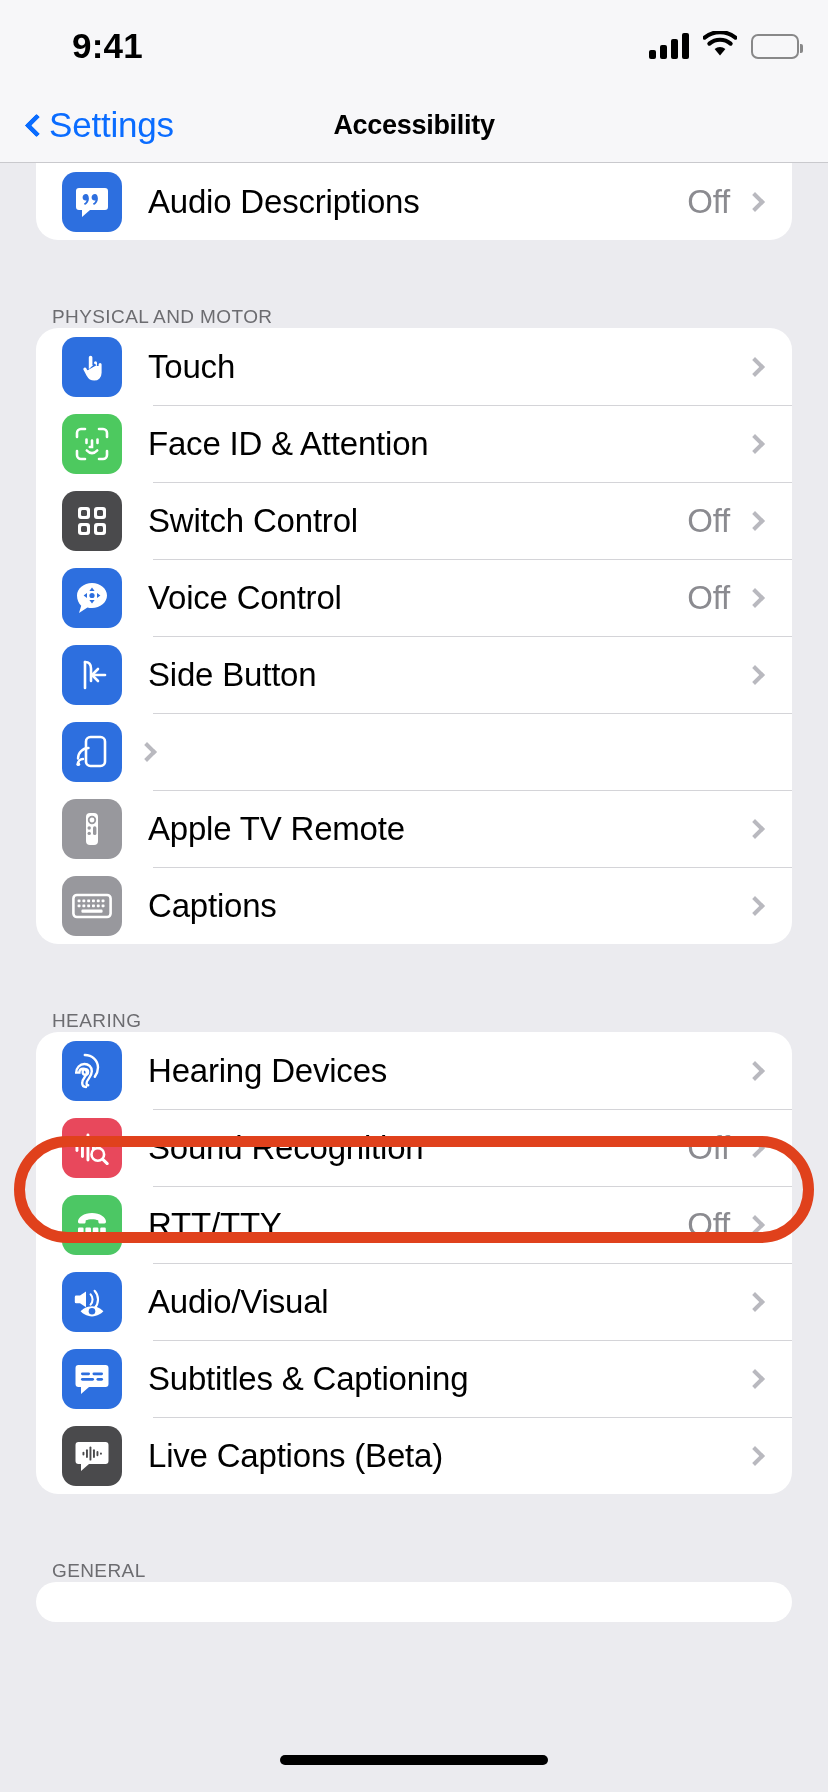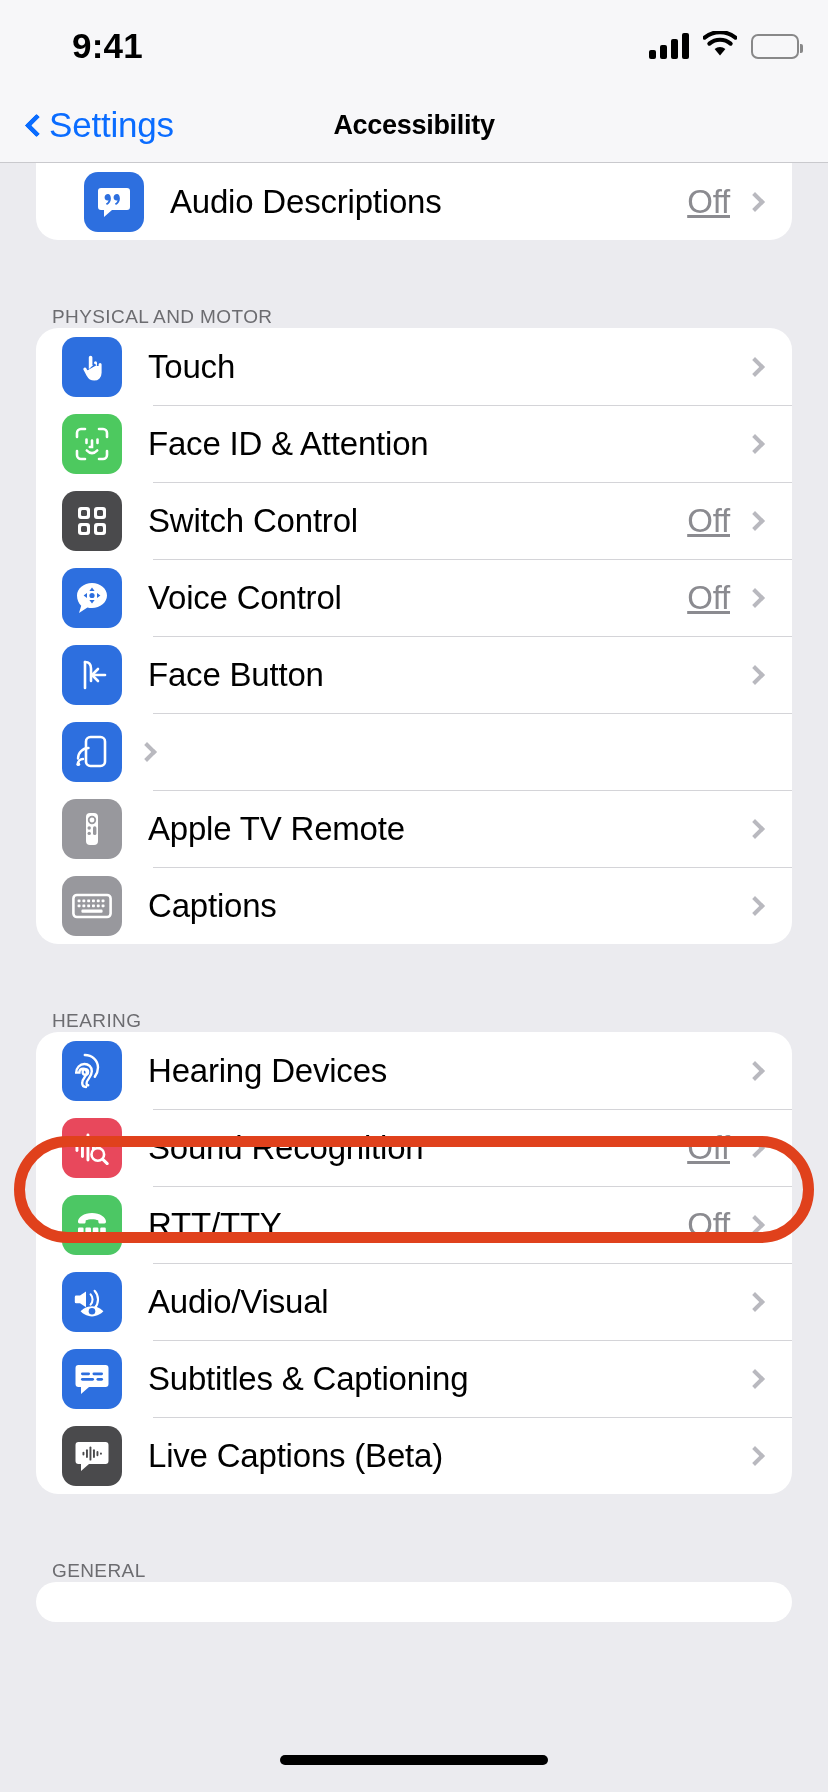--- a/index.html
+++ b/index.html
@@ -92,21 +92,21 @@
     background:#ebebef;
     overflow:hidden;
   }
 
   .group {
     background:#ffffff;
     border-radius:22px;
     margin:0 36px;
     overflow:hidden;
   }
-  .group.topcut { border-radius:0 0 22px 22px; margin-top:0;padding-left:22px; }
+  .group.topcut { border-radius:0 0 22px 22px; margin-top:0; }
 
   .sec-header {
     font-size:19px;
     color:#6c6c70;
     letter-spacing:0.4px;
     padding:0 0 0 52px;
   }
   .sec-spacer-lg { height:66px; }
 
   .row {
@@ -125,21 +125,20 @@
     font-size:33px;
     color:#000;
     letter-spacing:-0.2px;
     margin-left:26px;
   }
   .row-value {
     font-size:33px;
     color:#8b8b90;
     margin-right:18px;
     letter-spacing:-0.2px;
-    text-decoration:underline;
   }
   .chev {
     width:14px; height:14px;
     border-right:4px solid #b9b9bf;
     border-top:4px solid #b9b9bf;
     transform:rotate(45deg);
     margin-right:30px;
     flex:none;
   }
 
@@ -313,21 +312,21 @@
       <div class="row">
         <span class="rowline"></span>
         <span class="ico c-blue">
           <svg width="36" height="36" viewBox="0 0 36 36">
             <path d="M11 5v26" stroke="#fff" stroke-width="2.6" stroke-linecap="round" fill="none"></path>
             <path d="M11 5c4 0 6 2.4 6 6.5V24" stroke="#fff" stroke-width="2.6" fill="none" stroke-linecap="round"></path>
             <path d="M31 18H19" stroke="#fff" stroke-width="2.6" stroke-linecap="round"></path>
             <path d="M24 12l-6 6 6 6" stroke="#fff" stroke-width="2.6" fill="none" stroke-linecap="round" stroke-linejoin="round"></path>
           </svg>
         </span>
-        <span class="row-label">Face Button</span>
+        <span class="row-label">Side Button</span>
         <span class="row-value"></span>
         <span class="chev"></span>
       </div>
 
       <div class="row">
         <span class="rowline"></span>
         <span class="ico c-blue">
           <svg width="36" height="36" viewBox="0 0 36 36">
             <rect x="12" y="3" width="19" height="29" rx="4.5" fill="none" stroke="#fff" stroke-width="2.6"></rect>
             <g stroke="#fff" stroke-width="2.4" fill="none" stroke-linecap="round">

